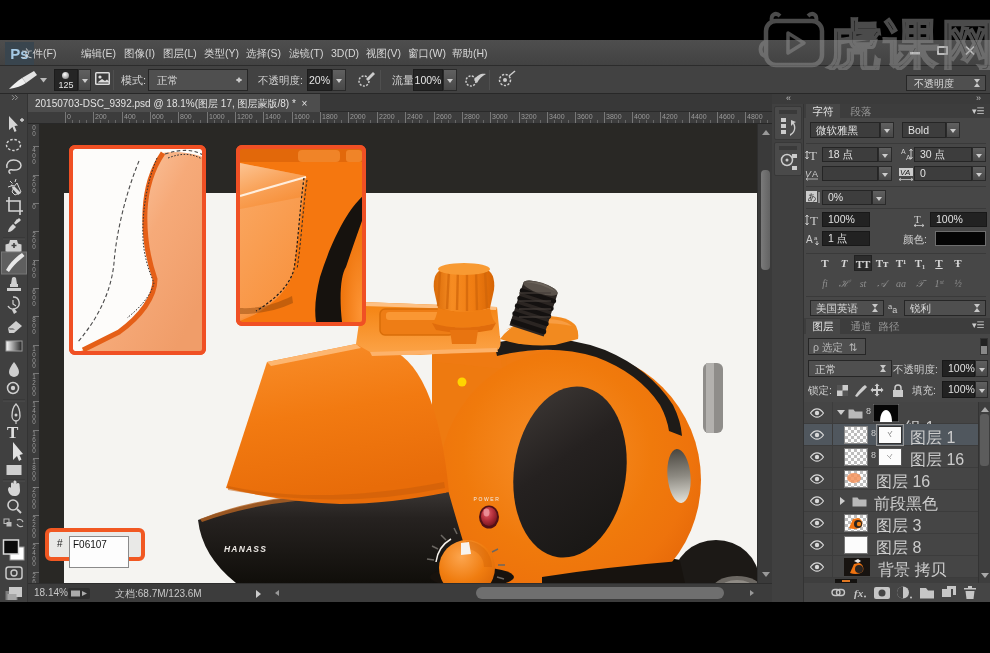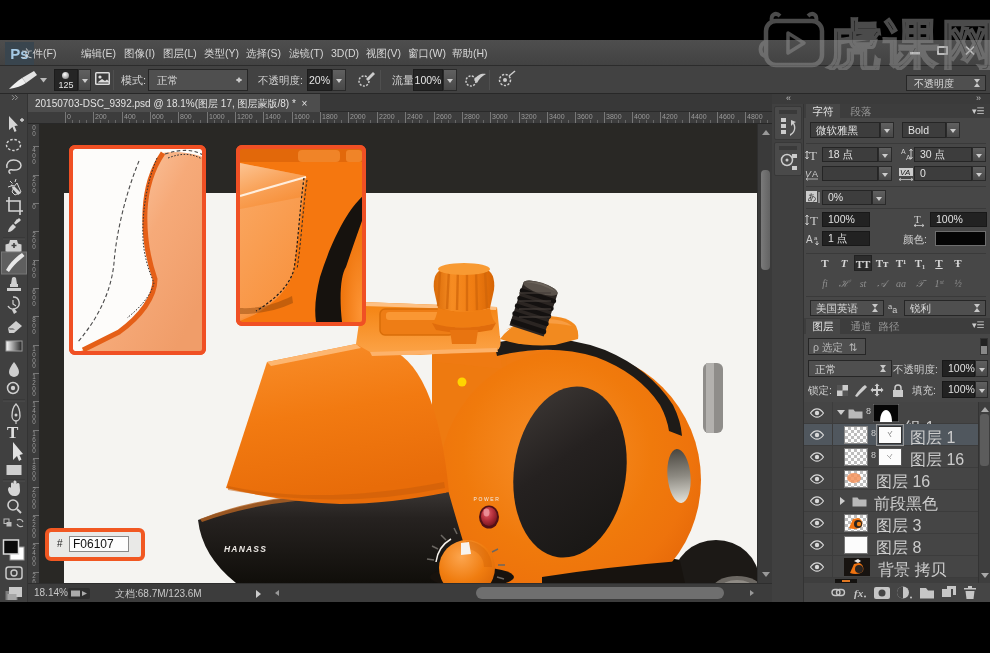--- a/index.html
+++ b/index.html
@@ -523,21 +523,21 @@
 <path d="M4 51 L70 32" stroke="#ffeedd" stroke-width="2.2" fill="none"></path>
 <path d="M4 163 C22 164 40 159 56 151 L57 158 C40 166 22 169 4 169 Z" fill="#8a4208" opacity="0.45"></path>
 <path d="M107 177 C104 150 106 130 111 122 C117 104 123 87 130 76 L130 177 Z" fill="url(#rw)"></path>
 <path d="M127 51 C110 66 94 100 84 132 C80 148 78 163 80 177 L106 177 C103 150 105 130 110 122 C116 104 122 87 127 73 Z" fill="#16120e"></path>
 <path d="M68 33 C64 60 62 100 58 124 C54 140 40 154 20 166" fill="none" stroke="#1a1a1a" stroke-width="1.2" stroke-dasharray="2.5 2"></path>
 <path d="M71 35 C67 62 65 100 61 124" fill="none" stroke="#2a2a2a" stroke-width="1" stroke-dasharray="2.5 2"></path>
 <rect x="2" y="2" width="126" height="177" rx="4" fill="none" stroke="#f05024" stroke-width="4"></rect>
 </svg>
 <div class="abs" style="left:45px;top:528px;width:100px;height:33px;border:4px solid #f15822;border-radius:6px;background:#e9e9e7;z-index:30">
 <span style="position:absolute;left:8px;top:6px;font-size:10px;color:#222">#</span>
-<div style="position:absolute;left:20px;top:4px;width:60px;height:16px;background:#fdfdfd;border:1px solid #8a8a8a;font-size:12px;color:#111;line-height:15px;padding-left:3px">F06107</div>
+<div style="position:absolute;left:20px;top:4px;width:60px;height:32px;background:#fdfdfd;border:1px solid #8a8a8a;font-size:10px;color:#111;line-height:15px;padding-left:3px">F06107</div>
 </div>
 <div class="abs" id="vscroll">
 <div style="position:absolute;left:3px;top:46px;width:9px;height:100px;background:linear-gradient(90deg,#7a7a7a,#636363);border-radius:4px"></div>
 <div style="position:absolute;left:4px;top:2px;width:0;height:0;border:4px solid transparent;border-bottom:5px solid #999"></div>
 <div style="position:absolute;left:4px;bottom:2px;width:0;height:0;border:4px solid transparent;border-top:5px solid #999"></div>
 </div>
 <div class="abs" id="statusrow">
 <span style="position:absolute;left:6px;top:3px">18.14%</span>
 <svg style="position:absolute;left:40px;top:4px" width="22" height="11" viewBox="0 0 22 11">
       <rect x="0" y="0" width="22" height="11" rx="2" fill="#2e2e2e"></rect>

